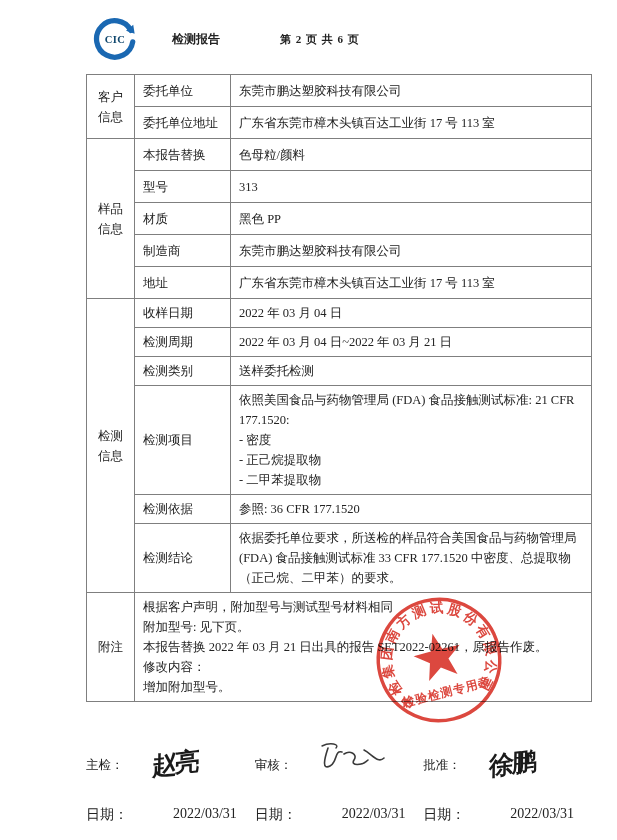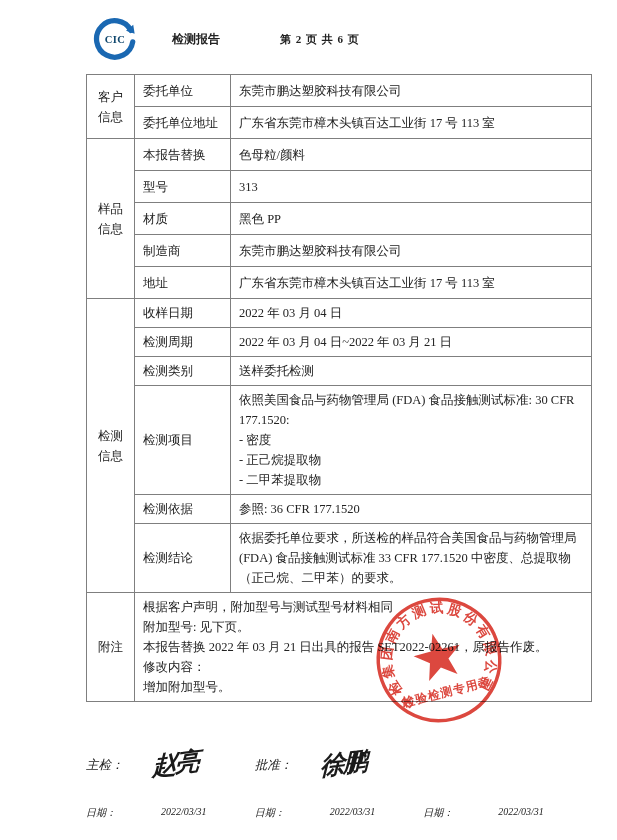--- a/index.html
+++ b/index.html
@@ -42,33 +42,33 @@
     padding: 2px;
   }
   td.lbl { width: 96px; padding-left: 12px; }
   td.val { padding-left: 13px; }
   tr.h33 td { height: 32px; }
   tr.h27 td { height: 26px; }
   .pre { white-space: pre-line; line-height: 1.8; }
   td.note-cell { padding: 6px 12px; }
 
   
-  .sig-area { width: 506px; margin-top: 34px; position: relative; font-style: italic; }
+  .sig-area { width: 506px; margin-top: 34px; position: relative; }
   .sig-row { display: flex; align-items: flex-end; height: 44px; }
   .sig-col { width: 33.33%; display: flex; align-items: flex-end; }
   .sig-label { font-size: 12.5px; padding-bottom: 6px; white-space: nowrap; }
   .sig-name {
     font-size: 25px; font-weight: bold; color: #1a1a1a;
     transform: rotate(-7deg) skewX(-8deg);
     margin-left: 28px; letter-spacing: -2px;
     font-family: "DejaVu Serif", serif;
   }
   .sig-svg { margin-left: 22px; }
   .date-row { display: flex; margin-top: 26px; }
-  .date-col { width: 33.33%; display: flex; font-size: 10px; }
+  .date-col { width: 33.33%; display: flex; font-size: 14px; }
   .date-val { margin-left: 45px; }
 
   
   .stamp {
     position: absolute;
     left: 374px; top: 595px;
     width: 130px; height: 130px;
     transform: rotate(-14deg);
     mix-blend-mode: multiply;
     opacity: 0.92;
@@ -143,21 +143,21 @@
     <tr class="h27">
       <td class="lbl">检测周期</td>
       <td class="val">2022 年 03 月 04 日~2022 年 03 月 21 日</td>
     </tr>
     <tr class="h27">
       <td class="lbl">检测类别</td>
       <td class="val">送样委托检测</td>
     </tr>
     <tr>
       <td class="lbl">检测项目</td>
-      <td class="val pre">依照美国食品与药物管理局 (FDA) 食品接触测试标准: 30 CFR 177.1520:
+      <td class="val pre">依照美国食品与药物管理局 (FDA) 食品接触测试标准: 21 CFR 177.1520:
 - 密度
 - 正己烷提取物
 - 二甲苯提取物</td>
     </tr>
     <tr class="h27">
       <td class="lbl">检测依据</td>
       <td class="val">参照: 36 CFR 177.1520</td>
     </tr>
     <tr>
       <td class="lbl">检测结论</td>
@@ -173,20 +173,27 @@
 增加附加型号。</td>
     </tr>
   </tbody>
     </table>
 
   <div class="sig-area">
     <div class="sig-row">
       <div class="sig-col">
         <span class="sig-label">主检：</span>
         <span class="sig-name">赵亮</span>
+      </div>
+      <div class="sig-col">
+        <span class="sig-label">审核：</span>
+        <svg class="sig-svg" width="74" height="40" viewBox="0 0 74 40">
+          <path d="M14 8 C 10 20, 8 30, 16 26 C 24 22, 20 10, 28 12 M30 14 C 36 10, 44 14, 40 20 C 36 26, 48 26, 54 20 M50 10 C 58 14, 64 24, 70 18" fill="none" stroke="#3a3a3a" stroke-width="1.6" stroke-linecap="round"></path>
+          <path d="M8 6 C 16 2, 26 4, 22 8" fill="none" stroke="#3a3a3a" stroke-width="1.4" stroke-linecap="round"></path>
+        </svg>
       </div>
       <div class="sig-col">
         <span class="sig-label">批准：</span>
         <span class="sig-name">徐鹏</span>
       </div>
     </div>
     <div class="date-row">
       <div class="date-col">
         <span>日期：</span>
         <span class="date-val">2022/03/31</span>

